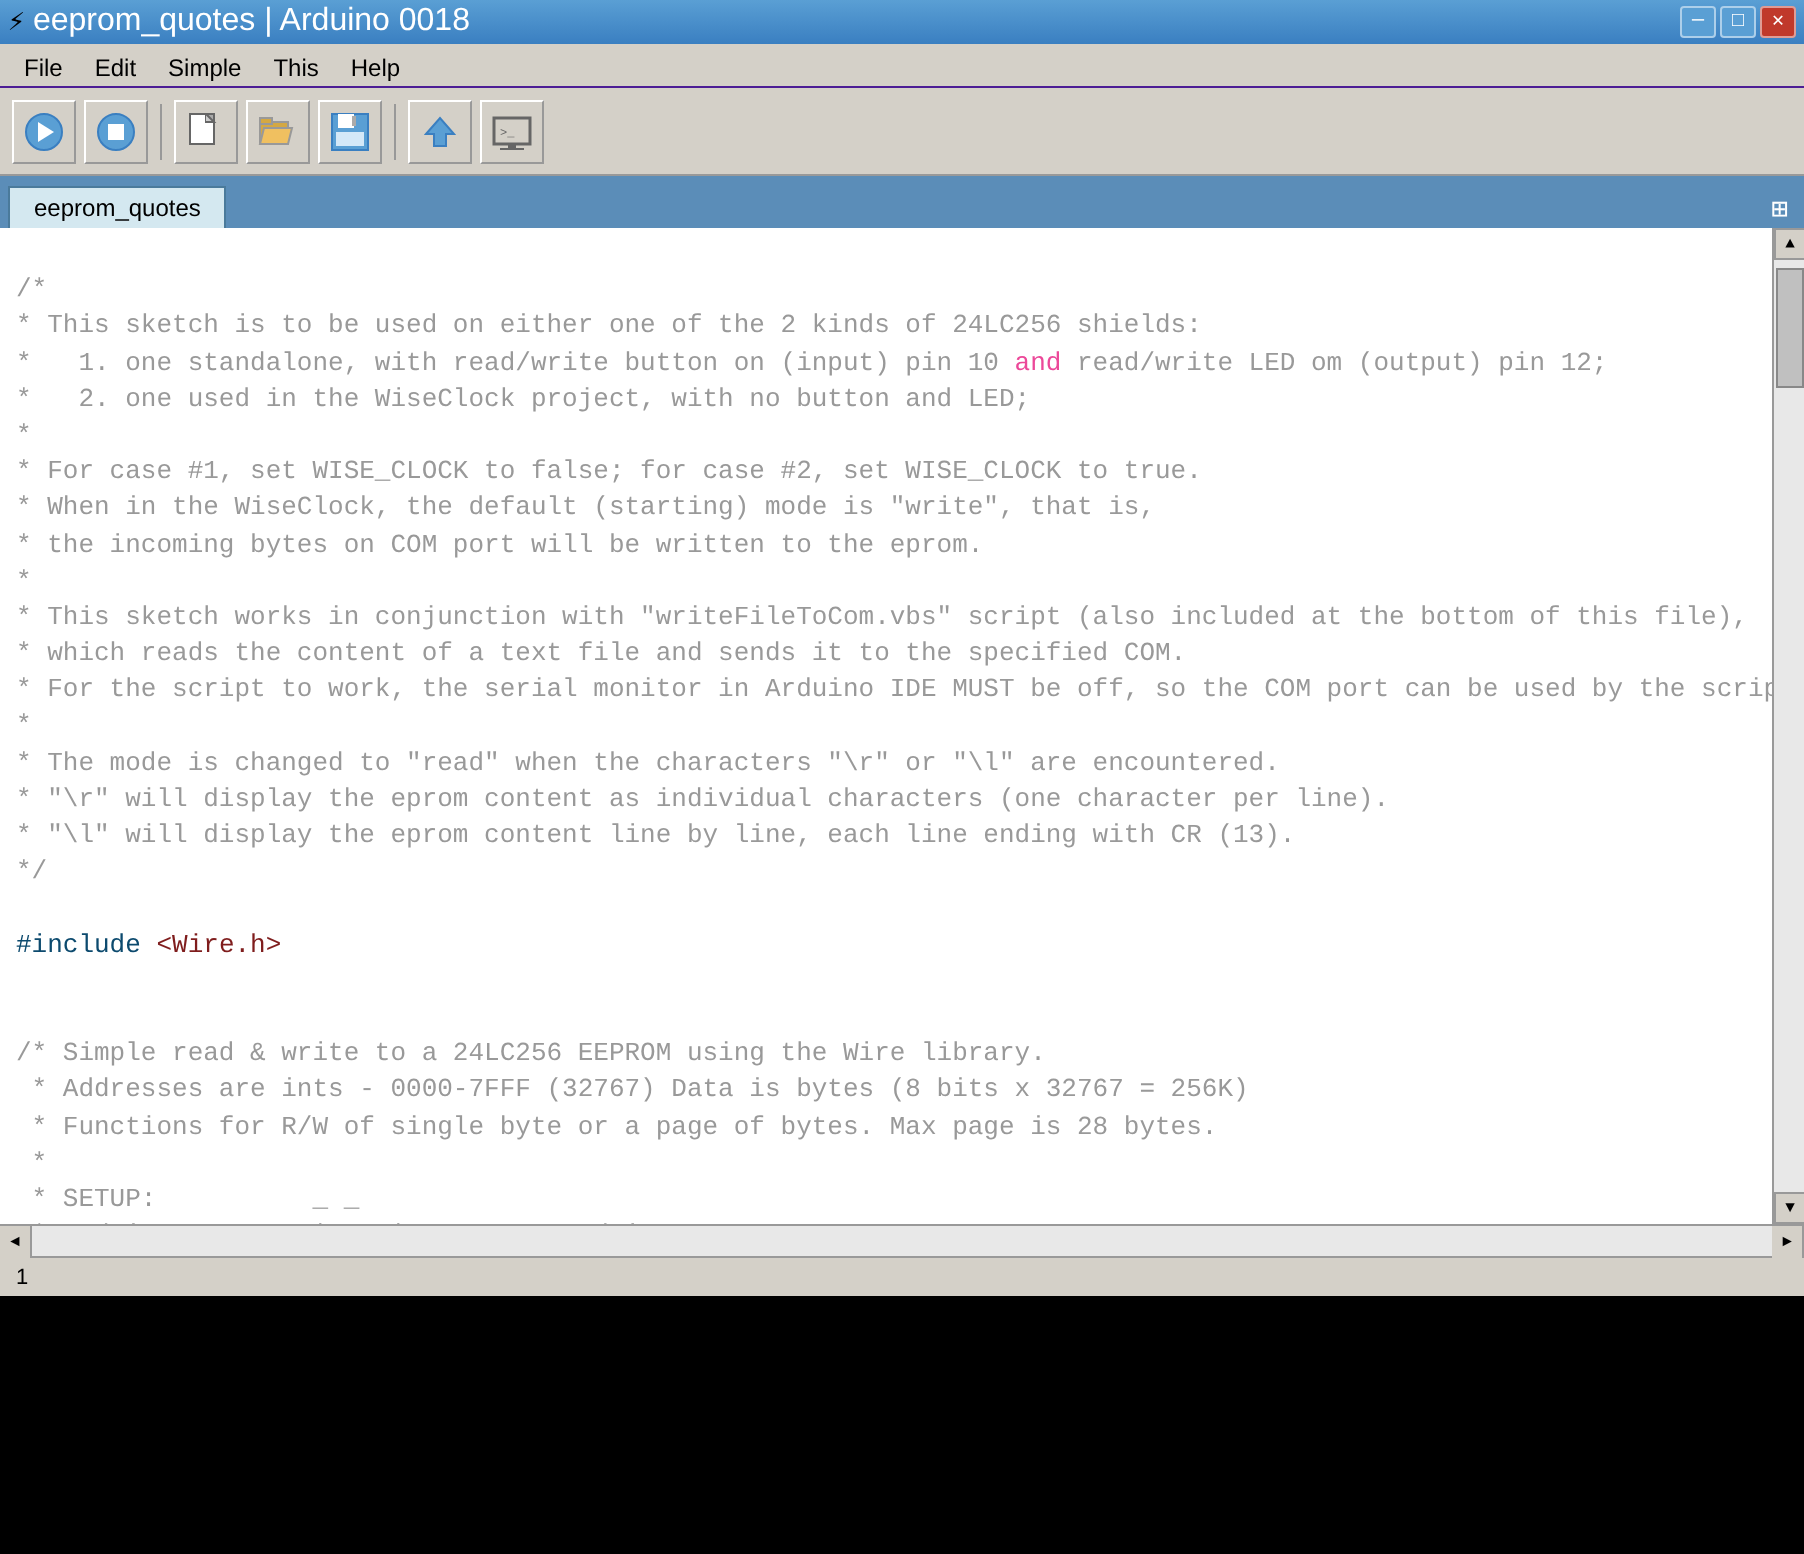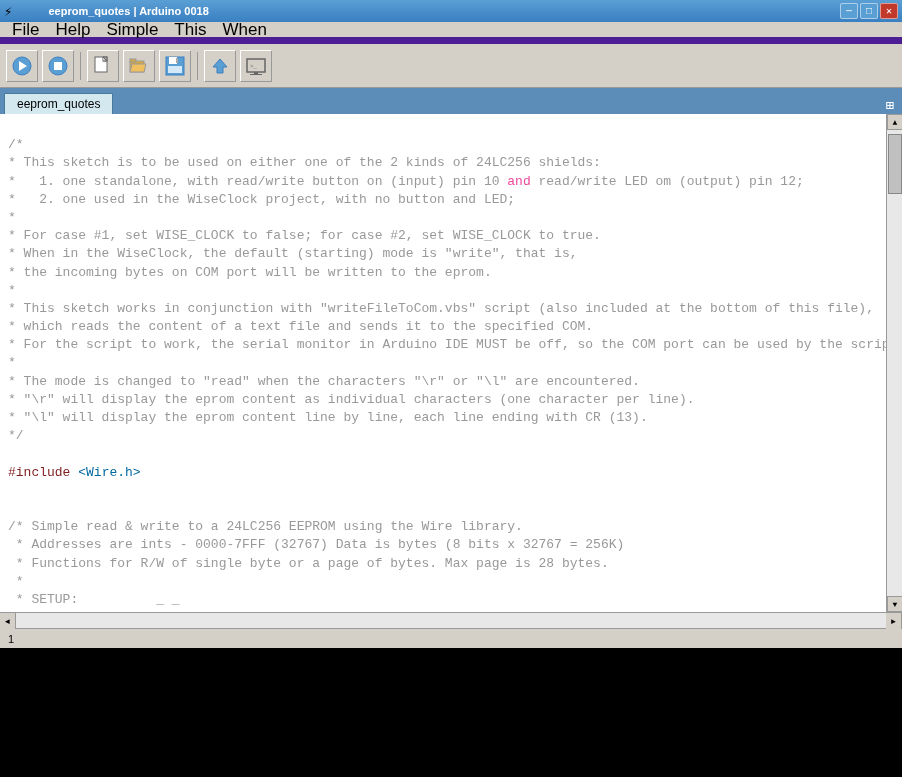--- a/index.html
+++ b/index.html
@@ -16,23 +16,22 @@
       user-select: none;
     }
     #title-bar-left {
       display: flex;
       align-items: center;
       gap: 4px;
     }
     #title-bar-text {
       color: white;
       font-family: Arial, sans-serif;
-      font-size: 11px;
-      font-weight: bold;
-      margin-left: 32px;
+      font-size: 16px;
+      font-weight: normal;
     }
     #title-bar-controls {
       display: flex;
       gap: 2px;
     }
     .title-btn {
       width: 18px;
       height: 16px;
       border: 1px solid rgba(255,255,255,0.5);
       display: flex;
@@ -45,25 +44,25 @@
     }
     .title-btn.close { background: #c0392b; }
     .title-btn.max { background: #5a9fd4; }
     .title-btn.min { background: #5a9fd4; }
 
     
     #menu-bar {
       background: #d4d0c8;
       height: 22px;
       display: flex;
-      align-items: center;
+      align-items: flex-end;
       padding: 0 4px;
-      border-bottom: 7px solid #4c1d95;
+      border-bottom: 1px solid #4c1d95;
       font-family: Arial, sans-serif;
-      font-size: 17px;
+      font-size: 12px;
     }
     .menu-item {
       padding: 2px 8px;
       cursor: pointer;
       color: #000;
     }
 
     
     #toolbar {
       background: #d4d0c8;
@@ -217,44 +216,44 @@
     }
 
     
     #black-area {
       background: #000;
       height: 85px;
     }
 
     
     .comment { color: #999; }
-    .include-color { color: #7f1d1d; }
-    .lib-color { color: #0369a1; }
+    .include-color { color: #0c4a6e; }
+    .lib-color { color: #7f1d1d; }
   </style>
 </head>
 <body>
 
 <div id="title-bar">
   <div id="title-bar-left">
     <span style="font-size:14px;">⚡</span>
     <span id="title-bar-text">eeprom_quotes | Arduino 0018</span>
   </div>
   <div id="title-bar-controls">
     <div class="title-btn min">─</div>
     <div class="title-btn max">□</div>
     <div class="title-btn close">✕</div>
   </div>
 </div>
 
 <div id="menu-bar">
   <div class="menu-item">File</div>
-  <div class="menu-item">Help</div>
+  <div class="menu-item">Edit</div>
   <div class="menu-item">Simple</div>
   <div class="menu-item">This</div>
-  <div class="menu-item">When</div>
+  <div class="menu-item">Help</div>
 </div>
 
 <div id="toolbar">
 
   <div class="toolbar-btn" title="Verify">
     <svg width="20" height="20" viewBox="0 0 20 20">
       <circle cx="10" cy="10" r="9" fill="#5a9fd4" stroke="#3a7fc1" stroke-width="1"></circle>
       <polygon points="7,5 7,15 15,10" fill="white"></polygon>
     </svg>
   </div>

